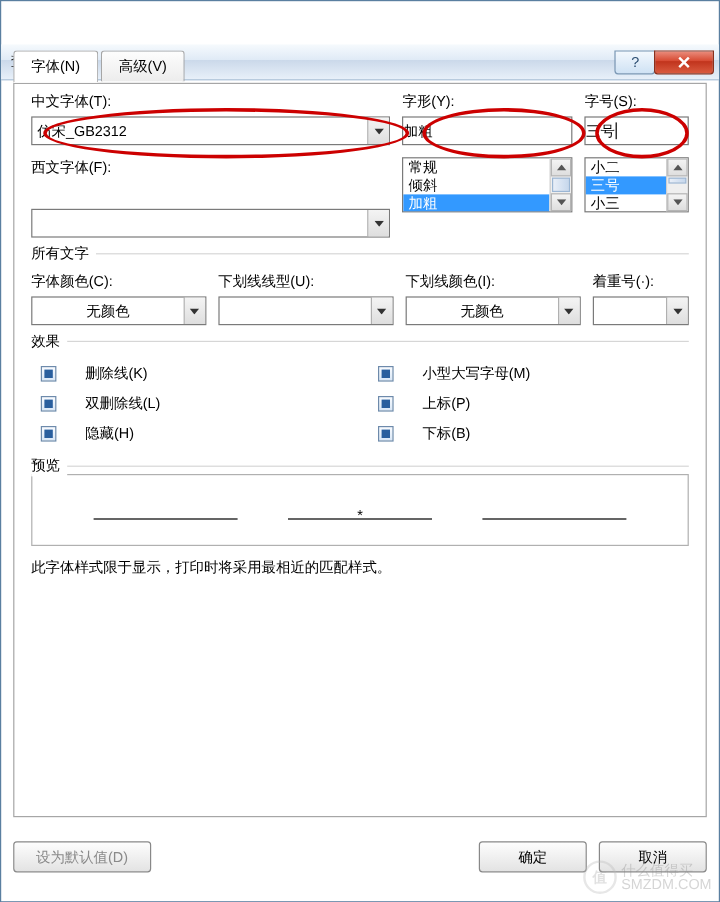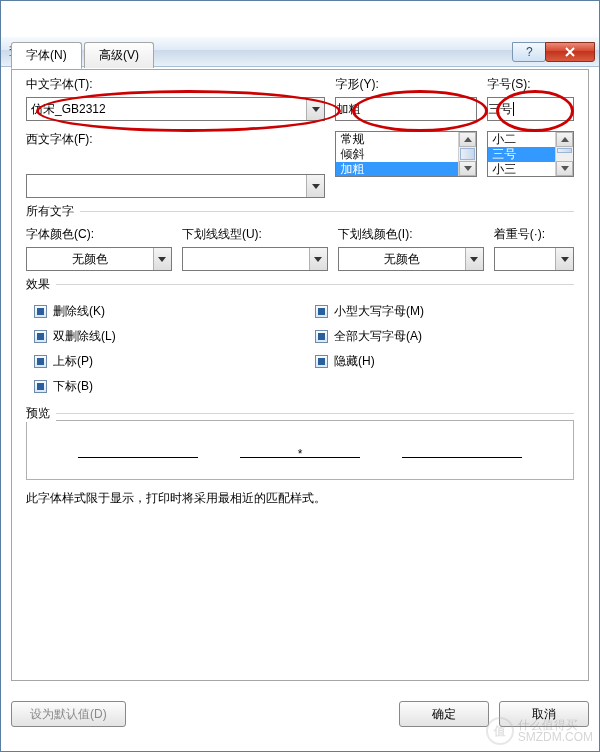--- a/index.html
+++ b/index.html
@@ -26,21 +26,21 @@
 .listbox { border: 1px solid #7a7a7a; background: #fff; height: 46px; display: flex; }
 .list-items { flex: 1; overflow: hidden; }
 .list-items div { padding: 0 4px; line-height: 15px; height: 15px; font-family: Liberation Serif, serif; }
 .list-items .sel { background: #3399ff; color: #fff; }
 .scroll { width: 18px; background: #efefef; border-left: 1px solid #cfcfcf; display: flex; flex-direction: column; }
 .scroll-arrow { height: 15px; background: linear-gradient(#f4f4f4,#dedede); border: 1px solid #b5b5b5; display:flex; align-items:center; justify-content:center; }
 .scroll-thumb { flex:1; background: linear-gradient(90deg,#e9eff8,#c6d7ec); border:1px solid #9bb6d4; margin:1px; }
 .groupline { border-top: 1px solid #d6d6d6; margin-top: 13px; position: relative; }
 .grouplbl { position: absolute; top: -9px; left: 0; background: #fff; padding-right: 6px; }
 .effects { display: grid; grid-template-columns: 1fr 1fr; gap: 8px 30px; padding: 18px 8px 0; }
-.tri { display: flex; align-items: center; gap: 6px; }
+.tri { display: flex; align-items: center; gap: 24px; }
 .tri .box { width: 13px; height: 13px; border: 1px solid #6d8aab; background: linear-gradient(#f8fbff,#d9e7f6); display:flex; align-items:center; justify-content:center; }
 .tri .box .inner { width: 7px; height: 7px; background: #2a5f9e; }
 .preview { border: 1px solid #b0b0b0; height: 60px; display: flex; align-items: center; justify-content: space-around; padding: 0 30px; margin-top: 6px; }
 .prevline { border-bottom: 1px solid #000; width: 120px; height: 16px; text-align:center; font-size: 18px; }
 .bottombar { margin-top: 20px; display: flex; justify-content:space-between; align-items:center; gap: 10px; }
 .btn { height: 26px; padding: 0 18px; border: 1px solid #888; border-radius: 3px; background: linear-gradient(#fdfdfd,#e3e3e3); display:flex; align-items:center; justify-content:center; }
 .btn.disabled { color: #8a8a8a; }
 .circle { position: absolute; border: 3px solid #cc0000; border-radius: 50%; pointer-events: none; }
 .watermark { position: absolute; right: 6px; bottom: 6px; opacity: 0.35; display:flex; align-items:center; gap:4px; color:#888; font-size:11px; }
 .watermark .circ { width:28px; height:28px; border-radius:50%; border:2px solid #bbb; display:flex; align-items:center; justify-content:center; font-weight:bold; color:#aaa; }
@@ -227,26 +227,20 @@
         <label class="tri">
             <span class="box">
               <span class="inner"></span>
             </span>
             <span>双删除线(L)</span>
           </label>
         <label class="tri">
             <span class="box">
               <span class="inner"></span>
             </span>
-            <span>全部大写字母(A)</span>
-          </label>
-        <label class="tri">
-            <span class="box">
-              <span class="inner"></span>
-            </span>
             <span>上标(P)</span>
           </label>
         <label class="tri">
             <span class="box">
               <span class="inner"></span>
             </span>
             <span>隐藏(H)</span>
           </label>
         <label class="tri">
             <span class="box">

